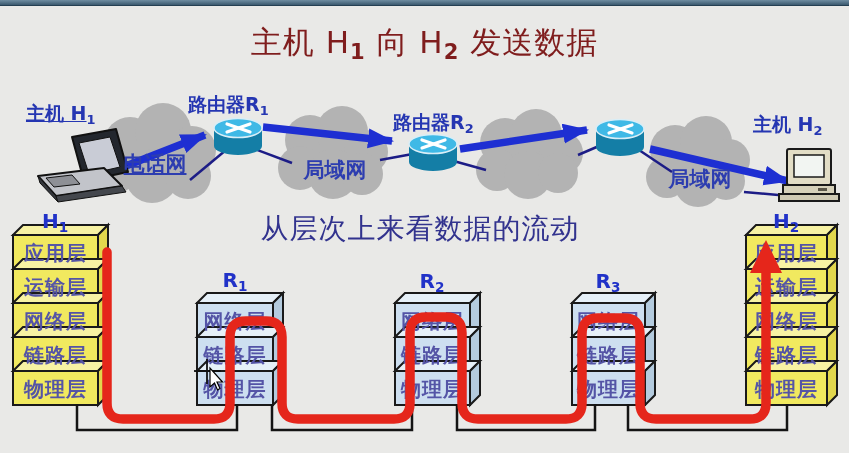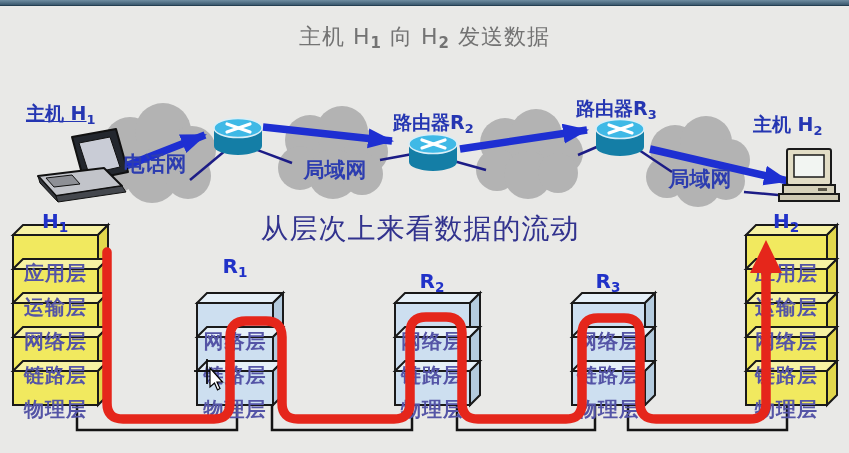--- a/index.html
+++ b/index.html
@@ -3,26 +3,26 @@
 <meta charset="utf-8">
 <style>
   html,body{margin:0;padding:0;background:#777;}
   #screen{position:relative;width:849px;height:453px;background:#e9e9e7;overflow:hidden;
           font-family:"DejaVu Sans",sans-serif;}
   #topbar{position:absolute;left:0;top:0;width:849px;height:5px;
           background:linear-gradient(#6f8da1,#3a586e);border-bottom:1px solid #243f52;}
   svg.layer{position:absolute;left:0;top:0;width:849px;height:453px;}
   #net-svg{z-index:1;} #overlay-svg{z-index:4;}
   .txt{position:absolute;z-index:3;color:#2b36ad;white-space:nowrap;}
-  .title{left:0;width:849px;top:22px;text-align:center;font-size:22px;color:#737373;font-weight:500;letter-spacing:1px;}
+  .title{left:0;width:849px;top:22px;text-align:center;font-size:31px;color:#7f1d1d;font-weight:500;letter-spacing:1px;}
   .subtitle{left:0;width:840px;top:210px;text-align:center;font-size:28px;color:#32338e;font-weight:500;letter-spacing:1px;}
   .devlabel{font-size:19px;font-weight:bold;color:#2536b2;}
   .cloudlabel{font-size:21px;font-weight:600;color:#2d3db0;text-align:center;}
   .stacklabel{font-size:20px;font-weight:bold;color:#2132c8;text-align:center;}
-  .layercell{font-size:20px;font-weight:bold;color:#5454a6;text-align:center;height:24px;line-height:26px;letter-spacing:1px;margin-top:20px;}
+  .layercell{font-size:20px;font-weight:bold;color:#5454a6;text-align:center;height:24px;line-height:26px;letter-spacing:1px;}
   sub{font-size:0.68em;vertical-align:-0.28em;font-weight:bold;}
 </style>
 </head>
 <body>
 
 <div id="screen">
   <div id="topbar"></div>
 
   <svg id="net-svg" class="layer" viewBox="0 0 849 453">
     <defs>
@@ -192,34 +192,34 @@
     </g>
   </svg>
 
   <div class="txt title">
     <span>主机 H</span><sub>1</sub><span> 向 H</span><sub>2</sub><span> 发送数据</span>
   </div>
   <div class="txt subtitle">从层次上来看数据的流动</div>
 
   <div class="txt devlabel" style="left:26px;top:101px;text-decoration:underline;">
     <span>主机 H</span><sub>1</sub></div>
+  <div class="txt devlabel" style="left:188px;top:92px;">
+    <span>路由器R</span><sub>1</sub></div>
   <div class="txt devlabel" style="left:393px;top:110px;">
     <span>路由器R</span><sub>2</sub></div>
-  <div class="txt devlabel" style="left:576px;top:96px;">
-    <span>路由器R</span><sub>3</sub></div>
   <div class="txt devlabel" style="left:753px;top:112px;">
     <span>主机 H</span><sub>2</sub></div>
 
-  <div class="txt cloudlabel" style="left:105px;top:150px;width:100px;">电话网</div>
+  <div class="txt cloudlabel" style="left:105px;top:150px;width:100px;text-decoration:underline;">电话网</div>
   <div class="txt cloudlabel" style="left:285px;top:156px;width:100px;">局域网</div>
   <div class="txt cloudlabel" style="left:650px;top:165px;width:100px;">局域网</div>
 
   <div class="txt stacklabel" style="left:37px;top:209px;width:36px;">
     <span>H</span><sub>1</sub></div>
-  <div class="txt stacklabel" style="left:217px;top:254px;width:36px;">
+  <div class="txt stacklabel" style="left:217px;top:268px;width:36px;">
     <span>R</span><sub>1</sub></div>
   <div class="txt stacklabel" style="left:414px;top:269px;width:36px;text-align:center;">
     <span>R</span><sub>2</sub></div>
   <div class="txt stacklabel" style="left:590px;top:269px;width:36px;">
     <span>R</span><sub>3</sub></div>
   <div class="txt stacklabel" style="left:768px;top:209px;width:36px;">
     <span>H</span><sub>2</sub></div>
 
   <div class="txt layercell" style="left:13px;top:240px;width:85px;">应用层</div>
   <div class="txt layercell" style="left:13px;top:274px;width:85px;">运输层</div>

